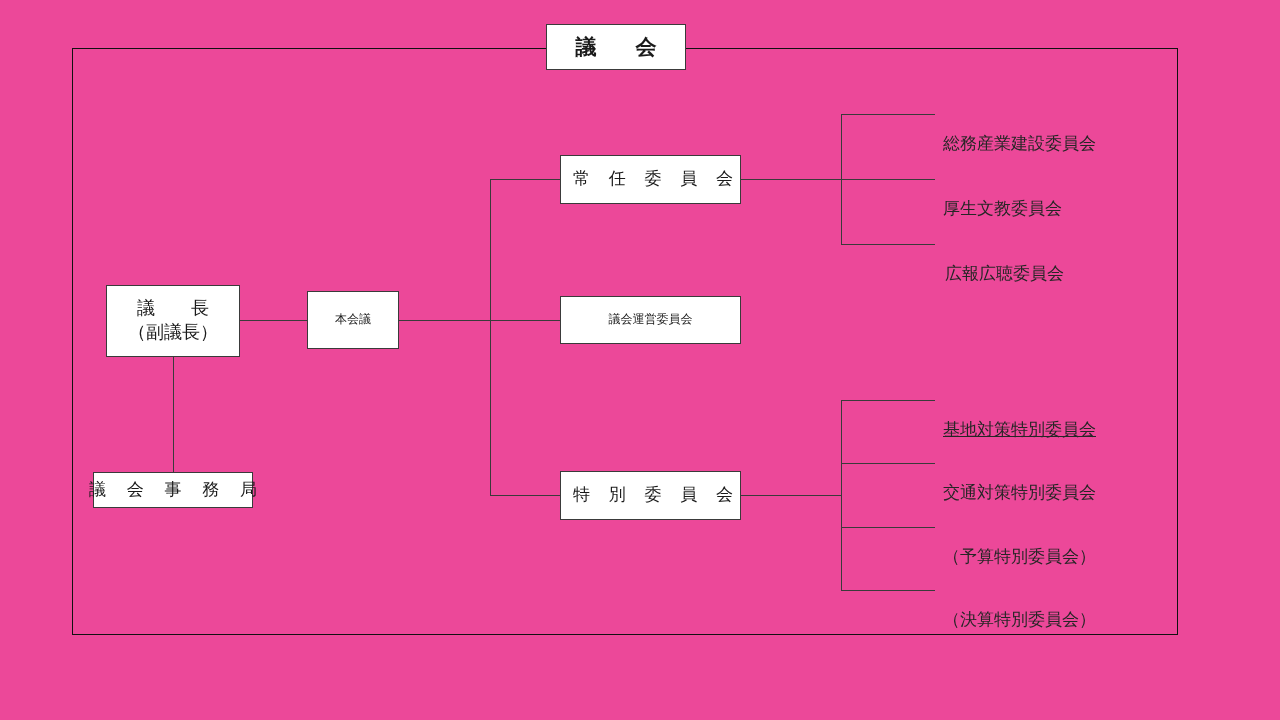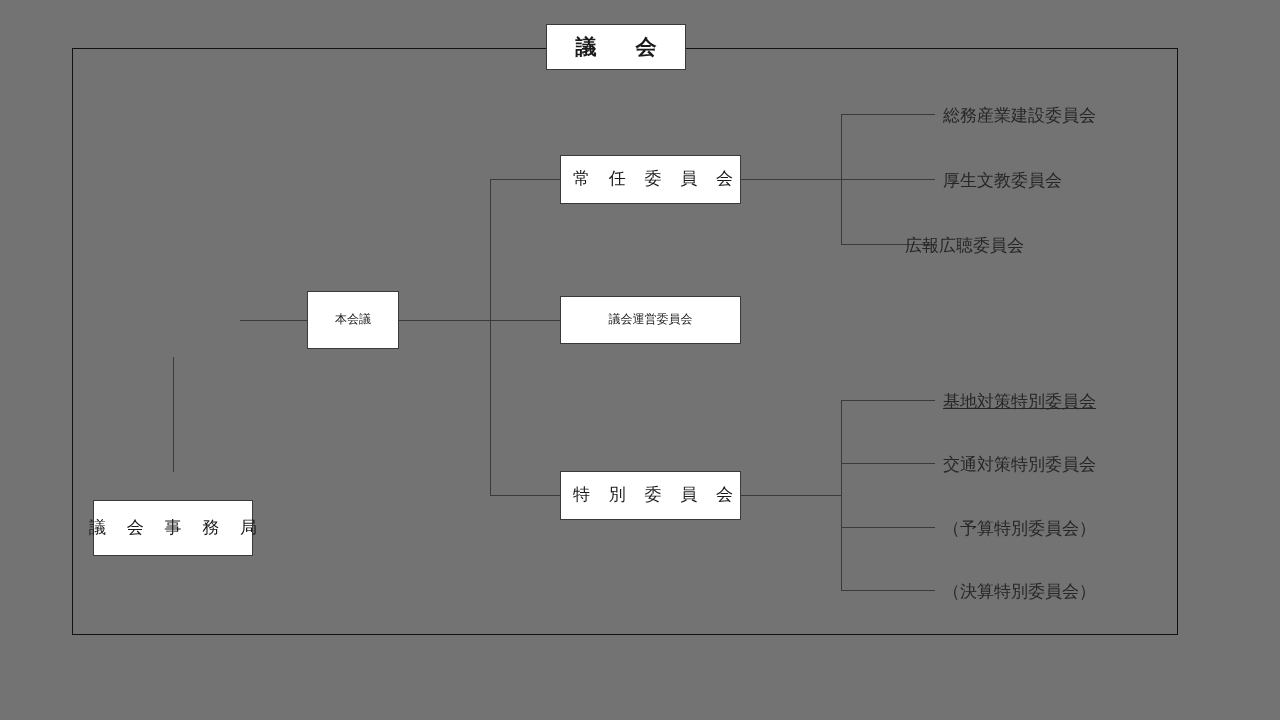--- a/index.html
+++ b/index.html
@@ -8,21 +8,21 @@
     background: #ffffff;
   }
   body {
     font-family: "Liberation Sans", "DejaVu Sans", sans-serif;
     color: #1a1a1a;
   }
   #canvas {
     position: relative;
     width: 1280px;
     height: 720px;
-    background: #737373;
+    background: #ec4899;
     overflow: hidden;
   }
 
   
   .box {
     position: absolute;
     border: 1px solid #3a3a3a;
     background: #ffffff;
     box-sizing: border-box;
     display: flex;
@@ -54,20 +54,21 @@
     background: transparent;
     z-index: 1;
   }
 
   .leaf {
     position: absolute;
     white-space: nowrap;
     font-size: 17px;
     color: #262626;
     z-index: 4;
+    margin-top: 28px;
   }
 
   
   .t-root   { font-size: 21px; font-weight: bold; letter-spacing: 9px; text-indent: 9px; }
   .t-chair  { font-size: 18px; }
   .t-chair .ln1 { letter-spacing: 9px; text-indent: 9px; }
   .t-plain  { font-size: 12px; }
   .t-spaced { font-size: 17px; letter-spacing: 7px; text-indent: 7px; align-items: flex-end; }
   .t-office { font-size: 17px; letter-spacing: 8px; text-indent: 8px; }
 </style>
@@ -75,24 +76,28 @@
 <body>
 
 <div id="canvas">
 
   <div class="frame" style="left:72px; top:48px; width:1106px; height:587px;"></div>
 
   <div class="box t-root" style="left:546px; top:24px; width:140px; height:46px;">
     <span class="ln">議　会</span>
   </div>
 
+  <div class="box t-chair" style="left:106px; top:285px; width:134px; height:72px;">
+    <span class="ln ln1">議　長</span>
+    <span class="ln ln2">（副議長）</span>
+  </div>
 
   <div class="vline" style="left:173px; top:357px; height:115px;"></div>
 
-  <div class="box t-office" style="left:93px; top:472px; width:160px; height:56px;margin-top:28px;">
+  <div class="box t-office" style="left:93px; top:472px; width:160px; height:36px;">
     <span class="ln">議 会 事 務 局</span>
   </div>
 
   <div class="hline" style="left:240px; top:320px; width:67px;"></div>
 
   <div class="box t-plain" style="left:307px; top:291px; width:92px; height:58px;">
     <span class="ln">本会議</span>
   </div>
 
   <div class="hline" style="left:399px; top:320px; width:161px;"></div>
@@ -116,21 +121,21 @@
 
   <div class="hline" style="left:741px; top:179px; width:100px;"></div>
   <div class="vline" style="left:841px; top:114px; height:130px;"></div>
 
   <div class="hline" style="left:841px; top:114px; width:94px;"></div>
   <div class="hline" style="left:841px; top:179px; width:94px;"></div>
   <div class="hline" style="left:841px; top:244px; width:94px;"></div>
 
   <div class="leaf" style="left:943px; top:104px;">総務産業建設委員会</div>
   <div class="leaf" style="left:943px; top:169px;text-align:right;">厚生文教委員会</div>
-  <div class="leaf" style="left:905px; top:234px;">広報広聴委員会</div>
+  <div class="leaf" style="left:945px; top:234px;">広報広聴委員会</div>
 
   <div class="hline" style="left:741px; top:495px; width:100px;"></div>
   <div class="vline" style="left:841px; top:400px; height:190px;"></div>
 
   <div class="hline" style="left:841px; top:400px; width:94px;"></div>
   <div class="hline" style="left:841px; top:463px; width:94px;"></div>
   <div class="hline" style="left:841px; top:527px; width:94px;"></div>
   <div class="hline" style="left:841px; top:590px; width:94px;"></div>
 
   <div class="leaf" style="left:943px; top:390px;text-decoration:underline;">基地対策特別委員会</div>

